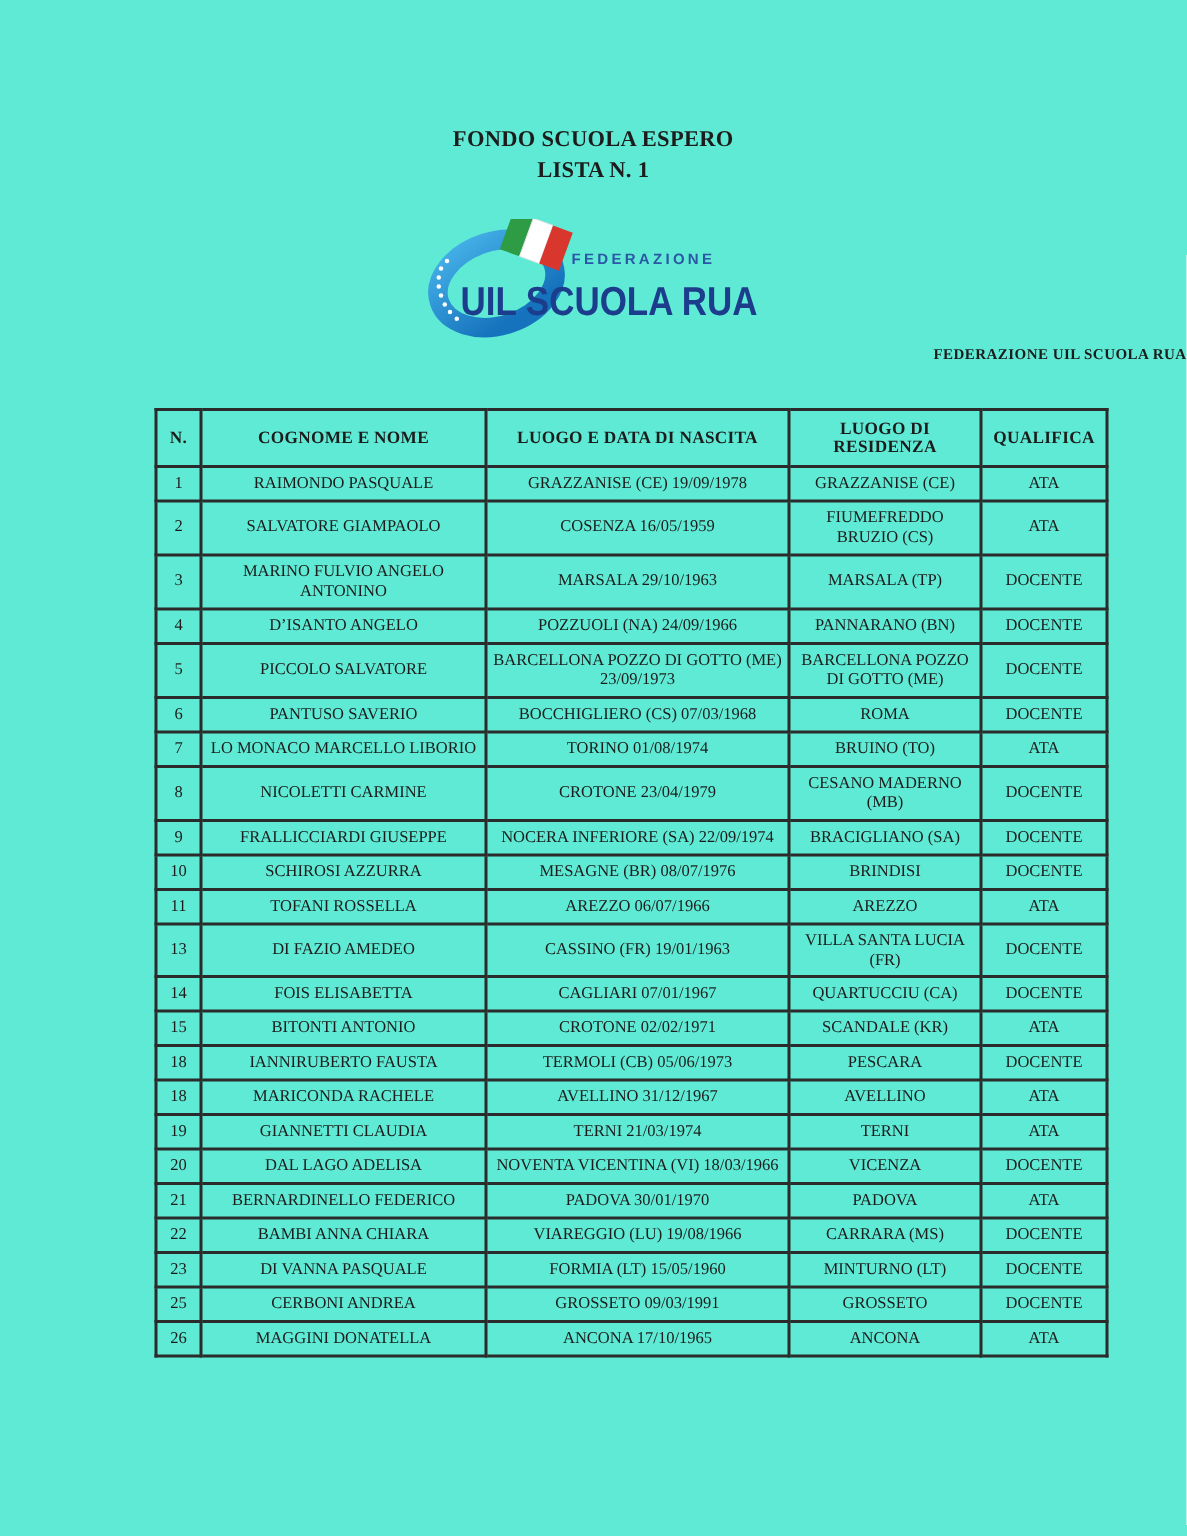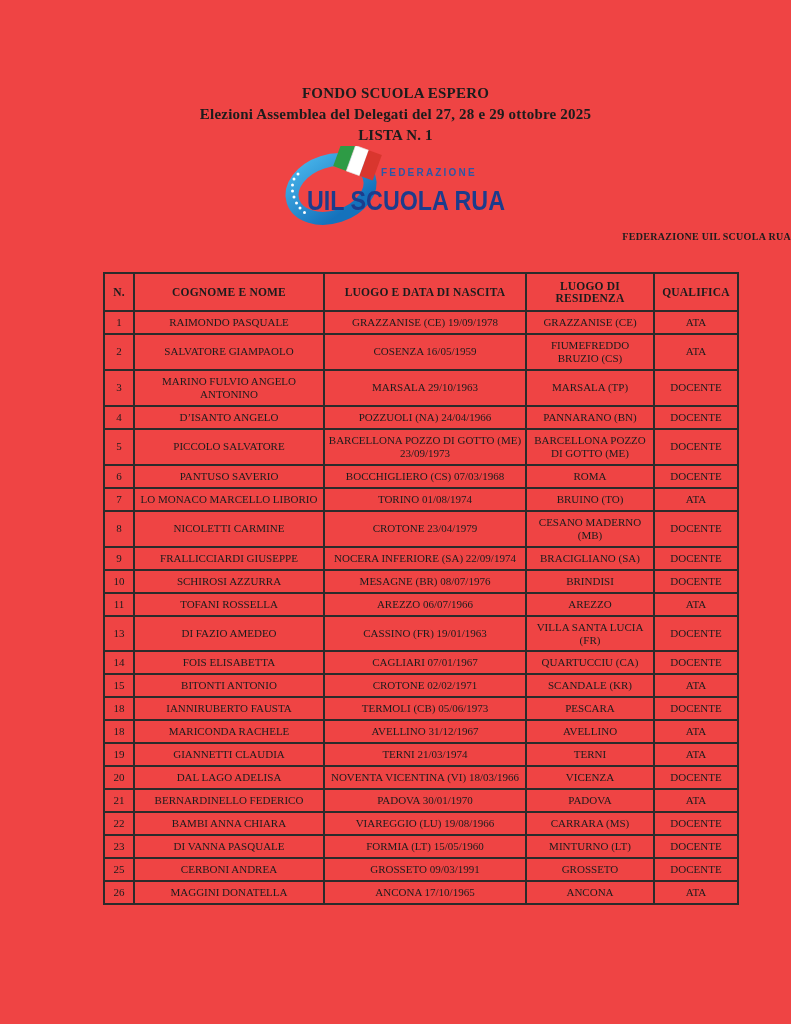--- a/index.html
+++ b/index.html
@@ -1,17 +1,17 @@
 <!DOCTYPE html>
 <html><head>
 <meta charset="utf-8">
 <style>
   html,body{margin:0;padding:0;background:#ffffff;}
   .page{
-    position:relative;width:791px;height:1024px;background:#ef4444;
+    position:relative;width:791px;height:1024px;background:#5eead4;
     font-family:"Liberation Serif", serif;color:#1c1c1c;overflow:hidden;
   }
   .doc-header{
     position:absolute;top:83px;left:0;width:100%;text-align:center;
     font-weight:bold;font-size:15px;line-height:21px;letter-spacing:.2px;
   }
   .logo-wrap{position:absolute;top:146px;left:281px;width:236px;height:84px;}
   .fed-subtitle{
     position:absolute;top:231px;left:0;width:100%;text-align:right;
     font-weight:bold;font-size:10px;letter-spacing:.3px;
@@ -32,21 +32,20 @@
   .col-residence{width:128px;}
   .col-role{width:84px;}
 </style>
 </head>
 <body>
 
 <div class="page">
 
   <div class="doc-header">
     <div>FONDO SCUOLA ESPERO</div>
-    <div>Elezioni Assemblea del Delegati del 27, 28 e 29 ottobre 2025</div>
     <div>LISTA N. 1</div>
   </div>
 
   <div class="logo-wrap">
     <svg width="236" height="84" viewBox="0 0 236 84">
       <defs>
         <linearGradient id="ringGrad" x1="0" y1="0" x2="0.45" y2="1">
           <stop offset="0" stop-color="#45B1E8"></stop>
           <stop offset="1" stop-color="#1572BC"></stop>
         </linearGradient>
@@ -114,21 +113,21 @@
         <tr>
           <td>3</td>
           <td>MARINO FULVIO ANGELO ANTONINO</td>
           <td>MARSALA 29/10/1963</td>
           <td>MARSALA (TP)</td>
           <td>DOCENTE</td>
         </tr>
         <tr>
           <td>4</td>
           <td>D’ISANTO ANGELO</td>
-          <td>POZZUOLI (NA) 24/04/1966</td>
+          <td>POZZUOLI (NA) 24/09/1966</td>
           <td>PANNARANO (BN)</td>
           <td>DOCENTE</td>
         </tr>
         <tr>
           <td>5</td>
           <td>PICCOLO SALVATORE</td>
           <td>BARCELLONA POZZO DI GOTTO (ME) 23/09/1973</td>
           <td>BARCELLONA POZZO DI GOTTO (ME)</td>
           <td>DOCENTE</td>
         </tr>

